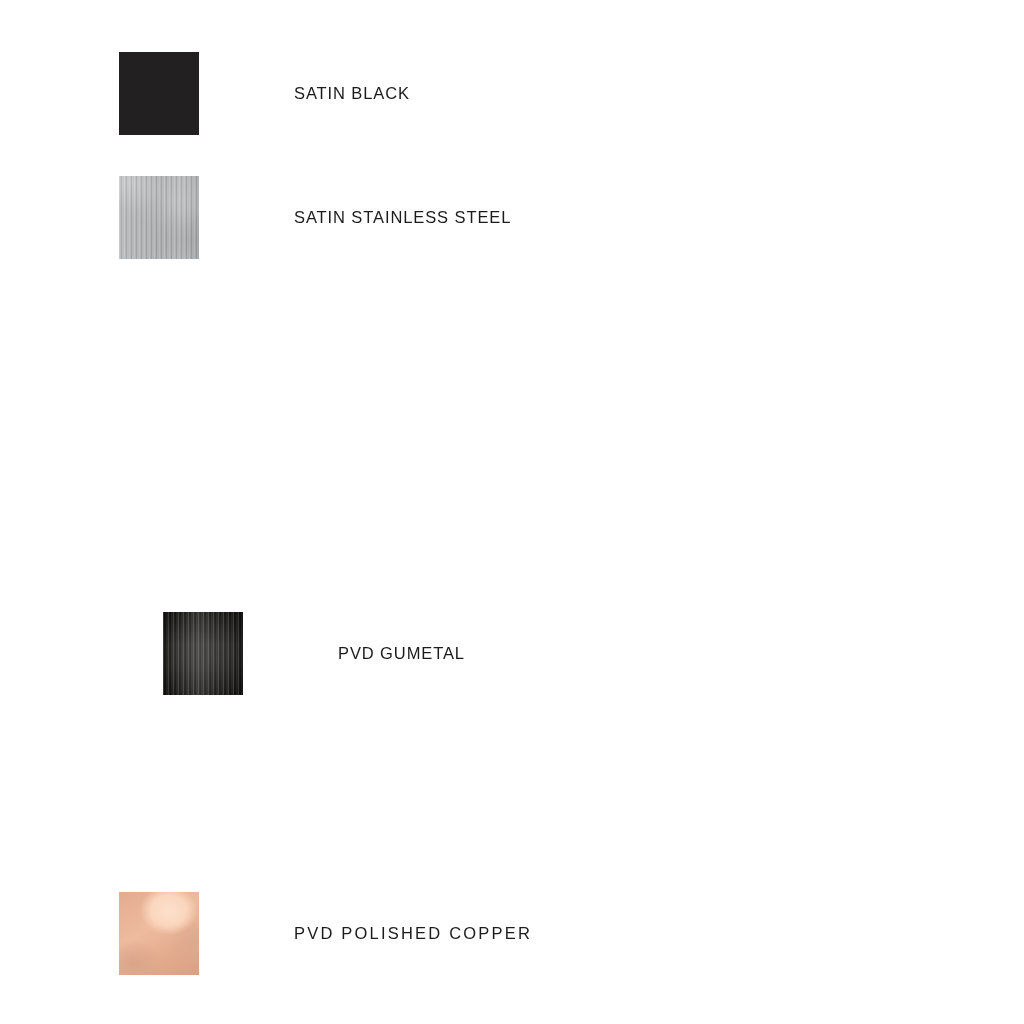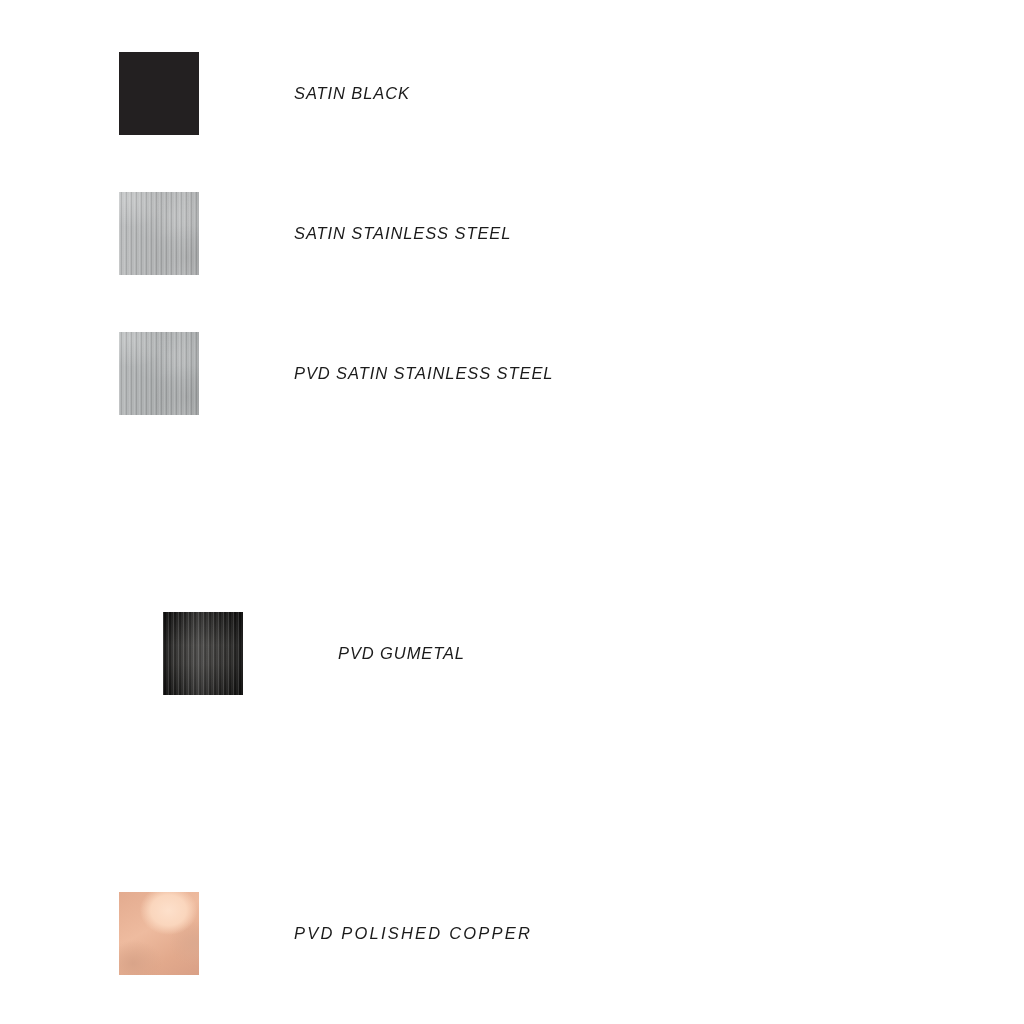--- a/index.html
+++ b/index.html
@@ -14,21 +14,20 @@
     font-family: "Liberation Sans", sans-serif;
     overflow: hidden;
   }
 
   #finish-list {
     position: absolute;
     top: 0;
     left: 0;
     width: 892px;
     height: 1024px;
-    font-style: italic;
   }
 
   .finish-row {
     position: absolute;
     left: 0;
     width: 1024px;
     height: 83px;
   }
 
   .swatch {
@@ -108,31 +107,25 @@
 </head>
 <body style="background: rgb(255, 255, 255);">
 
 <div id="finish-list">
     <div class="finish-row" style="top: 52px;">
       <div class="swatch">
         <div class="swatch-inner " style="background: rgb(35, 32, 33);"></div>
       </div>
       <div class="label">SATIN BLACK</div>
     </div>
-    <div class="finish-row" style="top: 192px;">
+    <div class="finish-row" style="top: 176px;">
       <div class="swatch">
         <div class="swatch-inner brushed mottle" style="background: linear-gradient(90deg, rgba(255, 255, 255, 0.1) 0%, rgba(255, 255, 255, 0) 18%, rgba(0, 0, 0, 0.04) 48%, rgba(255, 255, 255, 0.06) 78%, rgba(0, 0, 0, 0.05) 100%), rgb(180, 182, 183);"></div>
       </div>
       <div class="label">SATIN STAINLESS STEEL</div>
-    </div>
-    <div class="finish-row" style="top: 332px;">
-      <div class="swatch">
-        <div class="swatch-inner brushed mottle" style="background: linear-gradient(90deg, rgba(255, 255, 255, 0.1) 0%, rgba(255, 255, 255, 0) 18%, rgba(0, 0, 0, 0.04) 48%, rgba(255, 255, 255, 0.06) 78%, rgba(0, 0, 0, 0.05) 100%), rgb(173, 176, 177);"></div>
-      </div>
-      <div class="label">PVD SATIN STAINLESS STEEL</div>
     </div>
     <div class="finish-row" style="top: 612px; margin-left: 44px;">
       <div class="swatch">
         <div class="swatch-inner brushed" style="background: linear-gradient(90deg, rgba(0, 0, 0, 0.55) 0%, rgba(0, 0, 0, 0.1) 14%, rgba(255, 255, 255, 0.1) 45%, rgba(255, 255, 255, 0.04) 62%, rgba(0, 0, 0, 0.2) 86%, rgba(0, 0, 0, 0.6) 100%), linear-gradient(rgba(0, 0, 0, 0.45) 0%, rgba(255, 255, 255, 0.05) 40%, rgba(255, 255, 255, 0.04) 62%, rgba(0, 0, 0, 0.4) 100%), rgb(43, 42, 40);"></div>
       </div>
       <div class="label">PVD GUMETAL</div>
     </div>
     <div class="finish-row" style="top: 892px; padding-left: 48px;">
       <div class="swatch">
         <div class="swatch-inner " style="background: radial-gradient(58% 48% at 62% 22%, rgb(253, 224, 203) 0%, rgb(250, 214, 189) 38%, rgba(250, 214, 189, 0) 62%), radial-gradient(52% 40% at 18% 86%, rgb(217, 164, 137) 0%, rgba(217, 164, 137, 0) 70%), radial-gradient(45% 38% at 95% 62%, rgb(220, 169, 143) 0%, rgba(220, 169, 143, 0) 72%), linear-gradient(150deg, rgb(227, 171, 143) 0%, rgb(238, 187, 159) 42%, rgb(226, 169, 140) 74%, rgb(217, 160, 134) 100%);"></div>

